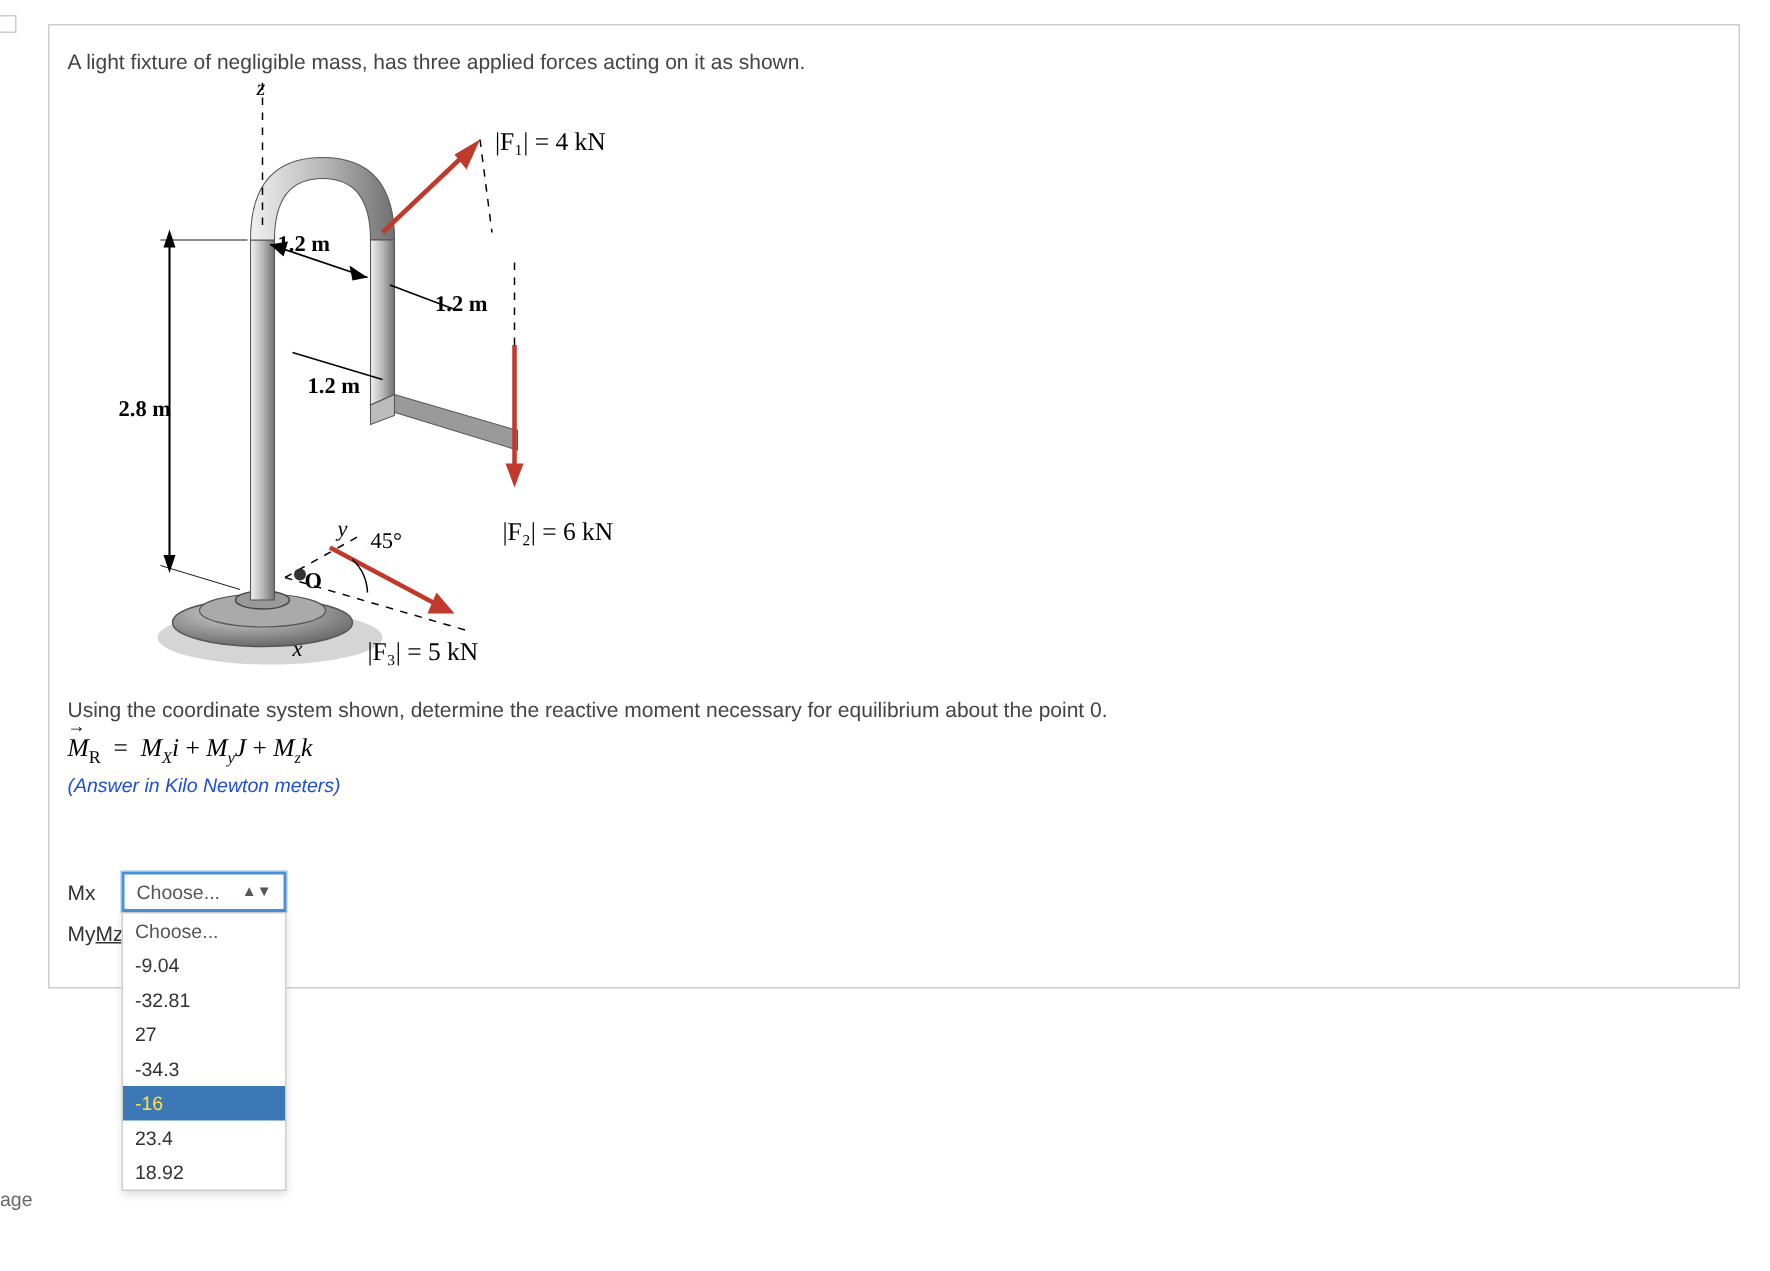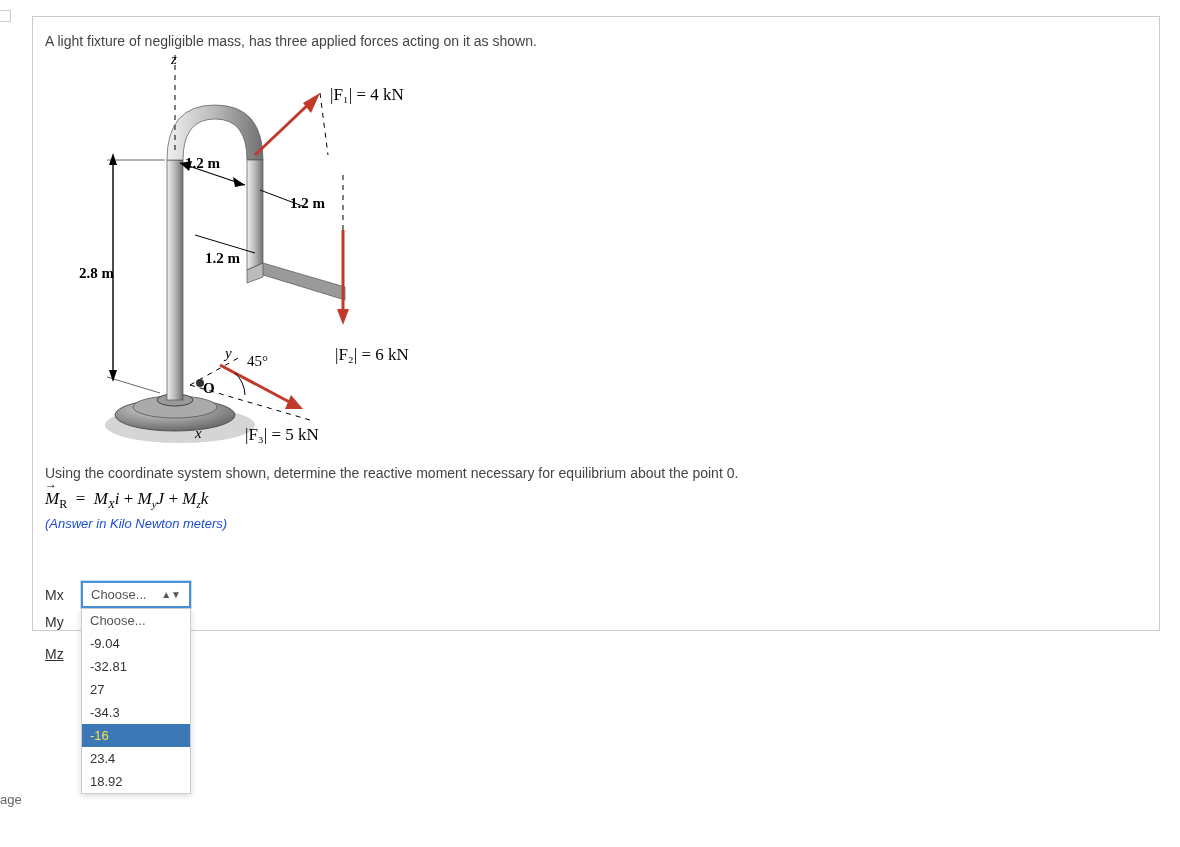--- a/index.html
+++ b/index.html
@@ -37,21 +37,21 @@
       top: 792px;
       font-size: 13px;
       color: #666;
     }
     .panel {
       position: absolute;
       left: 32px;
       top: 16px;
       width: 1128px;
       border: 1px solid #ccc;
-      padding: 16px 12px 18px 12px;
+      padding: 16px 12px 46px 12px;
       background: #fff;
     }
     .problem-text {
       font-size: 14px;
       color: #444;
       margin-bottom: 6px;
     }
     .diagram-area {
       position: relative;
       width: 420px;
@@ -165,21 +165,21 @@
     }
     .dropdown-menu .opt.header {
       color: #555;
     }
     .dropdown-menu .opt.hl {
       background: #3b78b5;
       color: #fde047;
     }
     .stacked-label {
       display: flex;
-      flex-direction: column;
+      flex-direction: row;
       justify-content: space-around;
       height: 150px;
       position: absolute;
       left: 22px;
       top: 620px;
       font-size: 14px;
       color: #333;
     }
     .stacked-label div {
       margin-bottom: 12px;

